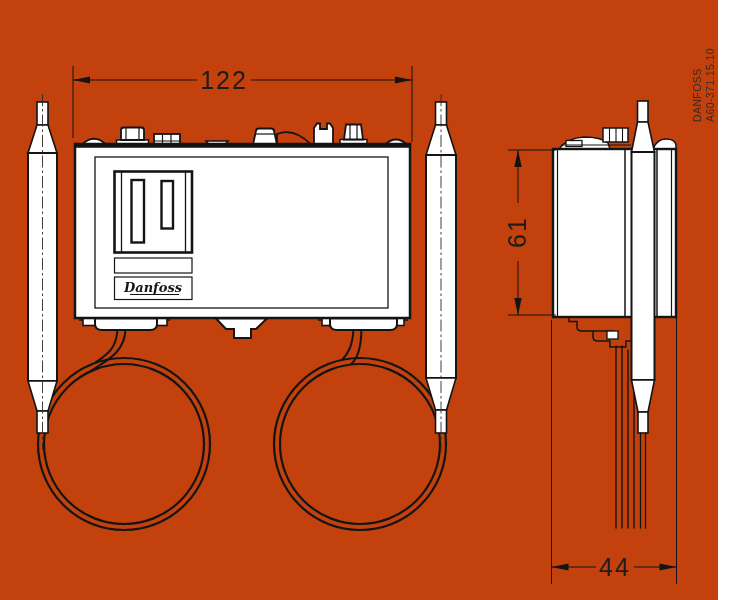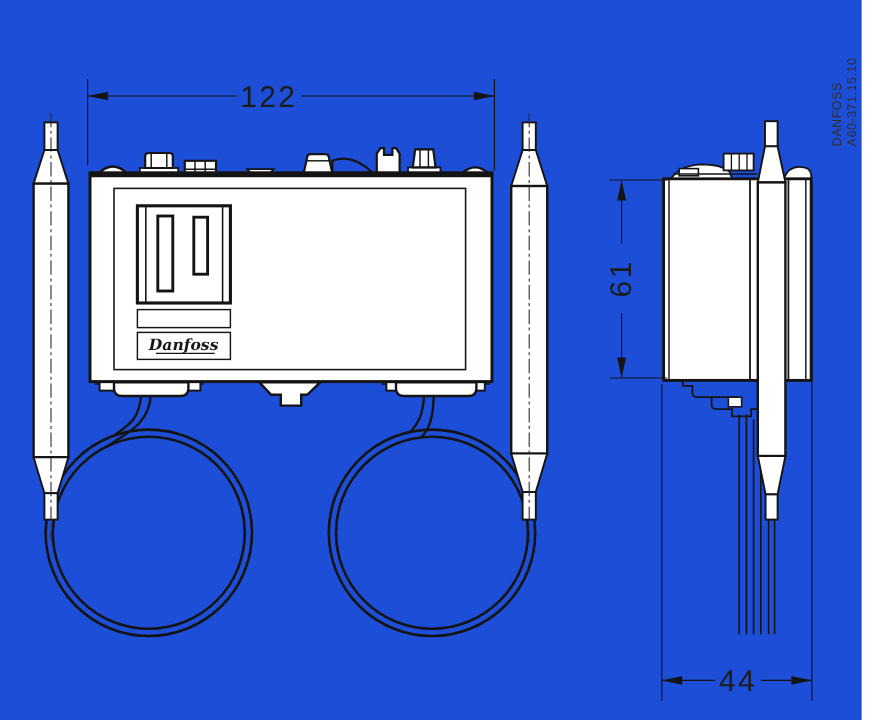--- a/index.html
+++ b/index.html
@@ -1,16 +1,16 @@
 <!DOCTYPE html>
 <html><head>
 <meta charset="utf-8">
 <style>
   html,body{margin:0;padding:0;background:#fff;}
-  #stage{position:relative;width:718px;height:600px;background:#1d4ed8;overflow:hidden;
+  #stage{position:relative;width:718px;height:600px;background:#c2410c;overflow:hidden;
          font-family:"Liberation Sans",sans-serif;}
   svg{display:block;}
   .ln   {stroke:#141414;fill:none;}
   .fillw{fill:#ffffff;stroke:#141414;}
   .solid{fill:#141414;stroke:none;}
   .dimtxt{font-family:"Liberation Sans",sans-serif;font-size:25px;fill:#1c1c1c;letter-spacing:2px;}
   .wm {font-family:"Liberation Sans",sans-serif;font-size:10.5px;fill:#2e2e2e;letter-spacing:0.4px;}
   .logotxt{font-family:"DejaVu Serif",serif;font-style:italic;font-weight:bold;font-size:13px;fill:#161616;}
   .cline{stroke:#2a2a2a;stroke-width:0.9;fill:none;stroke-dasharray:12 3 2.5 3;}
 </style>

